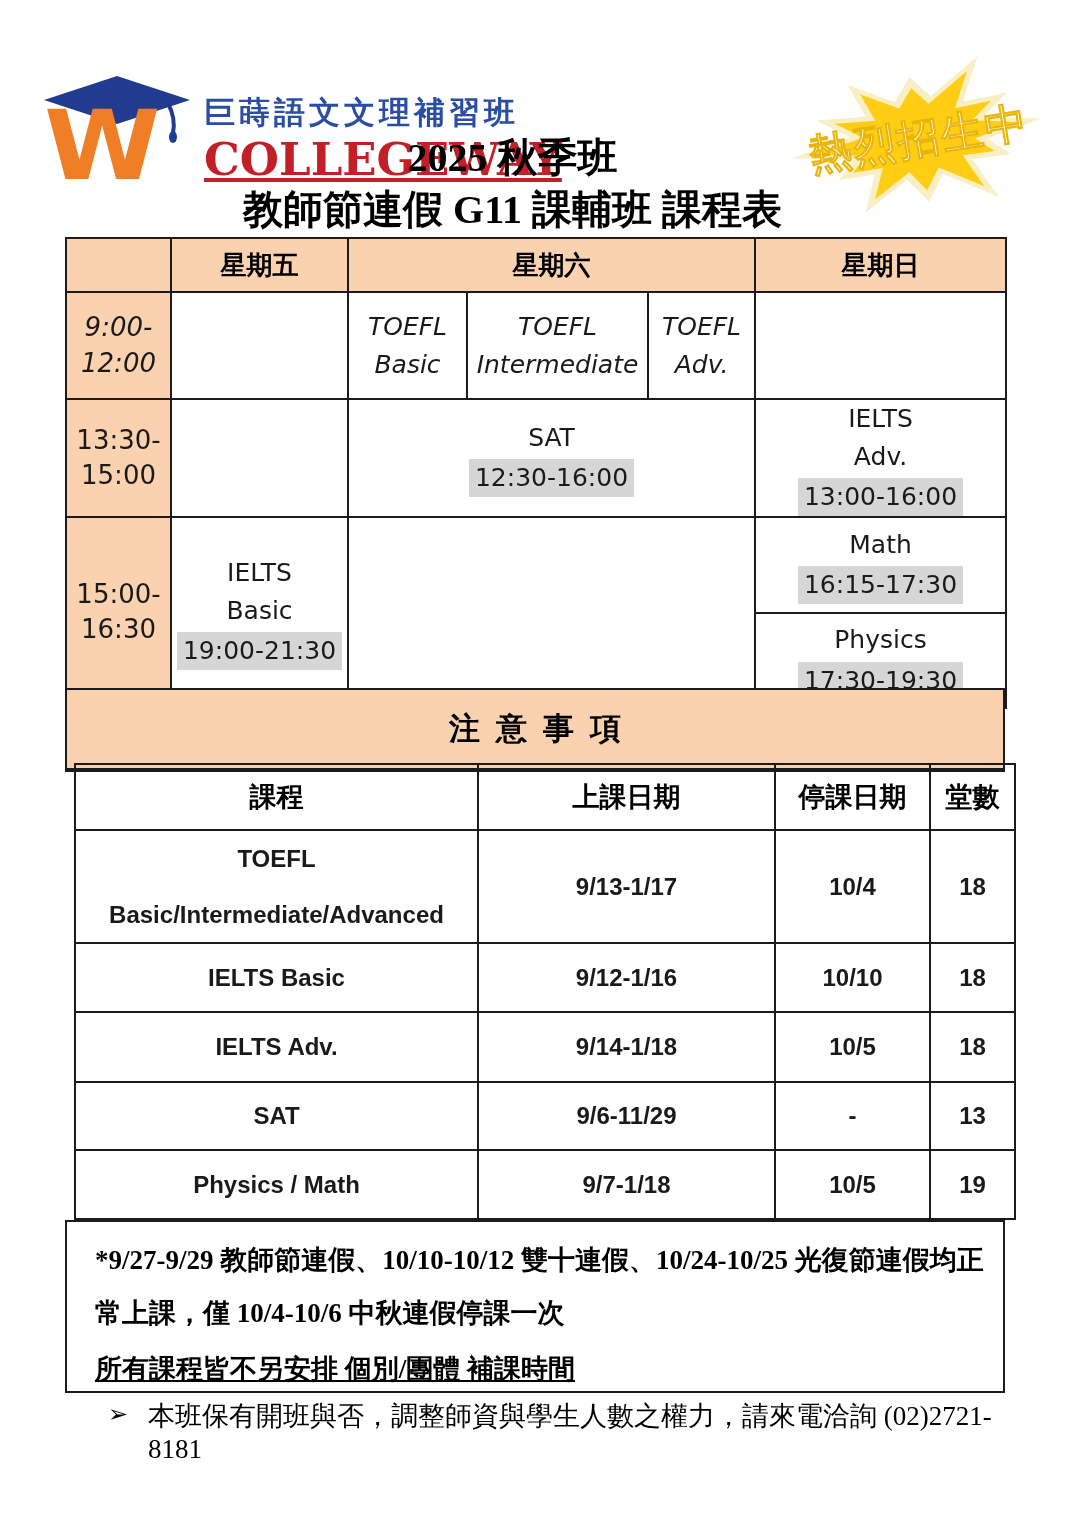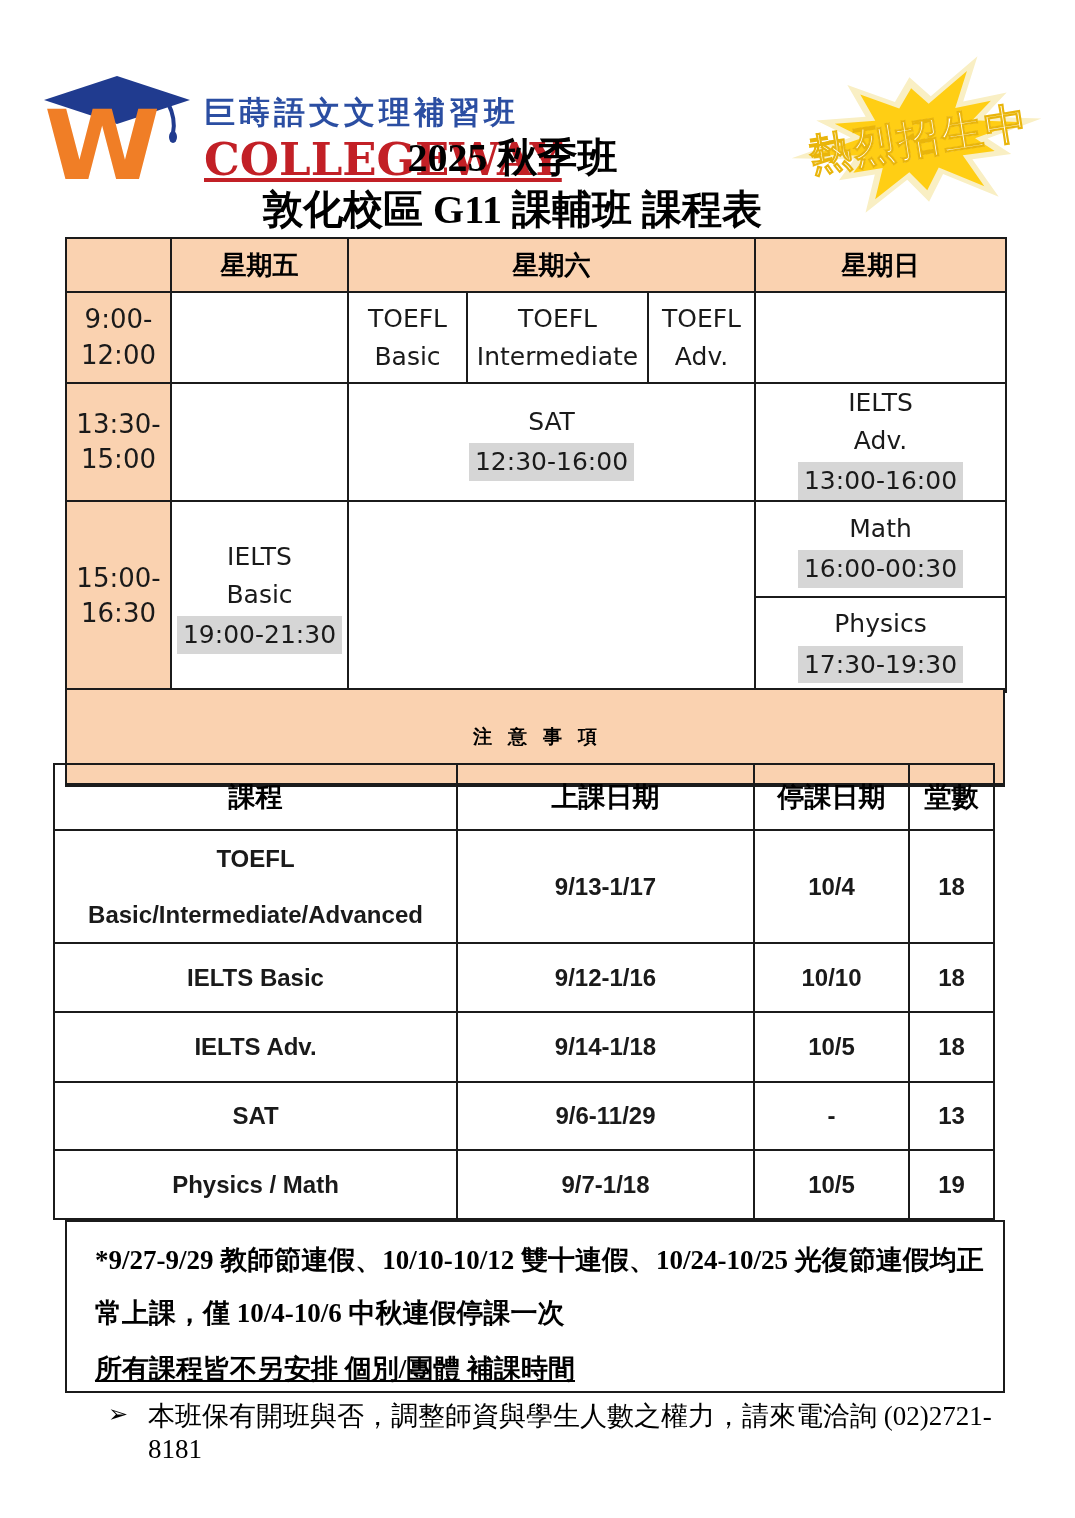--- a/index.html
+++ b/index.html
@@ -47,43 +47,43 @@
   table { border-collapse:collapse; table-layout:fixed; }
   .sched { position:absolute; left:65px; top:237px; width:940px; }
   .sched th, .sched td {
     border:2px solid #1b1b1b; text-align:center; vertical-align:middle; padding:0;
   }
   .peach { background:#FAD2B0; }
   .sched th {
     font-family:"Liberation Serif", serif; font-weight:bold; font-size:26px; color:#000;
   }
   .tr-head  { height:54px;padding-left:20px; }
-  .tr-r1    { height:91px; }
+  .tr-r1    { height:107px;font-style:italic; }
   .tr-r2    { height:115px; }
   .tr-r3a   { height:96px; }
   .tr-r3b   { height:95px; }
   .time-cell {
     font-family:"DejaVu Sans", sans-serif; font-size:26px; white-space:pre-line;
     line-height:1.35;
   }
   .class-cell { font-family:"DejaVu Sans", sans-serif; font-size:25px; line-height:1.5; }
   .cell-name { white-space:pre-line; }
   .hl { background:#D6D6D6; display:inline-block; padding:0 6px; margin-top:3px; }
 
   
   .notice-band {
-    position:absolute; left:65px; top:688px; width:940px; height:99px;
+    position:absolute; left:65px; top:688px; width:940px; height:84px;
     background:#FAD2B0; border:2px solid #1b1b1b; border-bottom-width:4px;
     box-sizing:border-box; display:flex; align-items:center; justify-content:center;
-    font-family:"Liberation Serif", serif; font-weight:bold; font-size:19px; color:#000;
+    font-family:"Liberation Serif", serif; font-weight:bold; font-size:31px; color:#000;
     letter-spacing:16px; text-indent:16px;
   }
 
   
-  .course { position:absolute; left:53px; top:763px; width:940px; }
+  .course { position:absolute; left:74px; top:763px; width:940px; }
   .course th, .course td {
     border:2px solid #1b1b1b; text-align:center; vertical-align:middle; padding:0;
   }
   .course th {
     font-family:"Liberation Serif", serif; font-weight:bold; font-size:27px;
     height:64px; color:#000;
   }
   .course td {
     font-family:"Liberation Sans", sans-serif; font-weight:bold; font-size:24px;
   }
@@ -125,21 +125,21 @@
       </svg>
       <div class="logo-w">W</div>
     </div>
     <div class="logo-texts">
       <div class="logo-cn">巨蒔語文文理補習班</div>
       <div class="logo-brand">COLLEGEWAY</div>
     </div>
   </div>
 
   <div class="title1">2025 秋季班</div>
-  <div class="title2">敦化校區 G11 課輔班 課程表</div>
+  <div class="title2">教師節連假 G11 課輔班 課程表</div>
 
   <div class="badge">
     <svg viewBox="0 0 260 170">
       <polygon fill="#F9EFC4" points="253,85 197,96 218,115 179,114 199,155 148,124 130,149 112,124 66,150 81,114 45,114 63,96 2,85 63,74 32,52 81,56 68,22 112,46 130,24 148,46 200,14 179,56 223,54 197,74"></polygon>
       <polygon fill="#FFCE14" transform="translate(23.4,15.3) scale(0.82)" points="253,85 197,96 218,115 179,114 199,155 148,124 130,149 112,124 66,150 81,114 45,114 63,96 2,85 63,74 32,52 81,56 68,22 112,46 130,24 148,46 200,14 179,56 223,54 197,74"></polygon>
       <text x="130" y="100" text-anchor="middle" fill="#ffffff" stroke="#E9B50B" stroke-width="0.8">熱烈招生中</text>
     </svg>
   </div>
 
   <table class="sched">
@@ -194,21 +194,21 @@
       <td class="peach time-cell" rowspan="2">15:00-
 16:30</td>
       <td class="class-cell" rowspan="2">
         <span class="cell-name">IELTS
 Basic</span><br>
         <span class="hl">19:00-21:30</span>
       </td>
       <td colspan="3" rowspan="2"></td>
       <td class="class-cell">
         <span class="cell-name">Math</span><br>
-        <span class="hl">16:00-00:30</span>
+        <span class="hl">16:15-17:30</span>
       </td>
     </tr>
     <tr class="tr-r3b">
       <td class="class-cell">
         <span class="cell-name">Physics</span><br>
         <span class="hl">17:30-19:30</span>
       </td>
     </tr>
   </tbody>
     </table>

